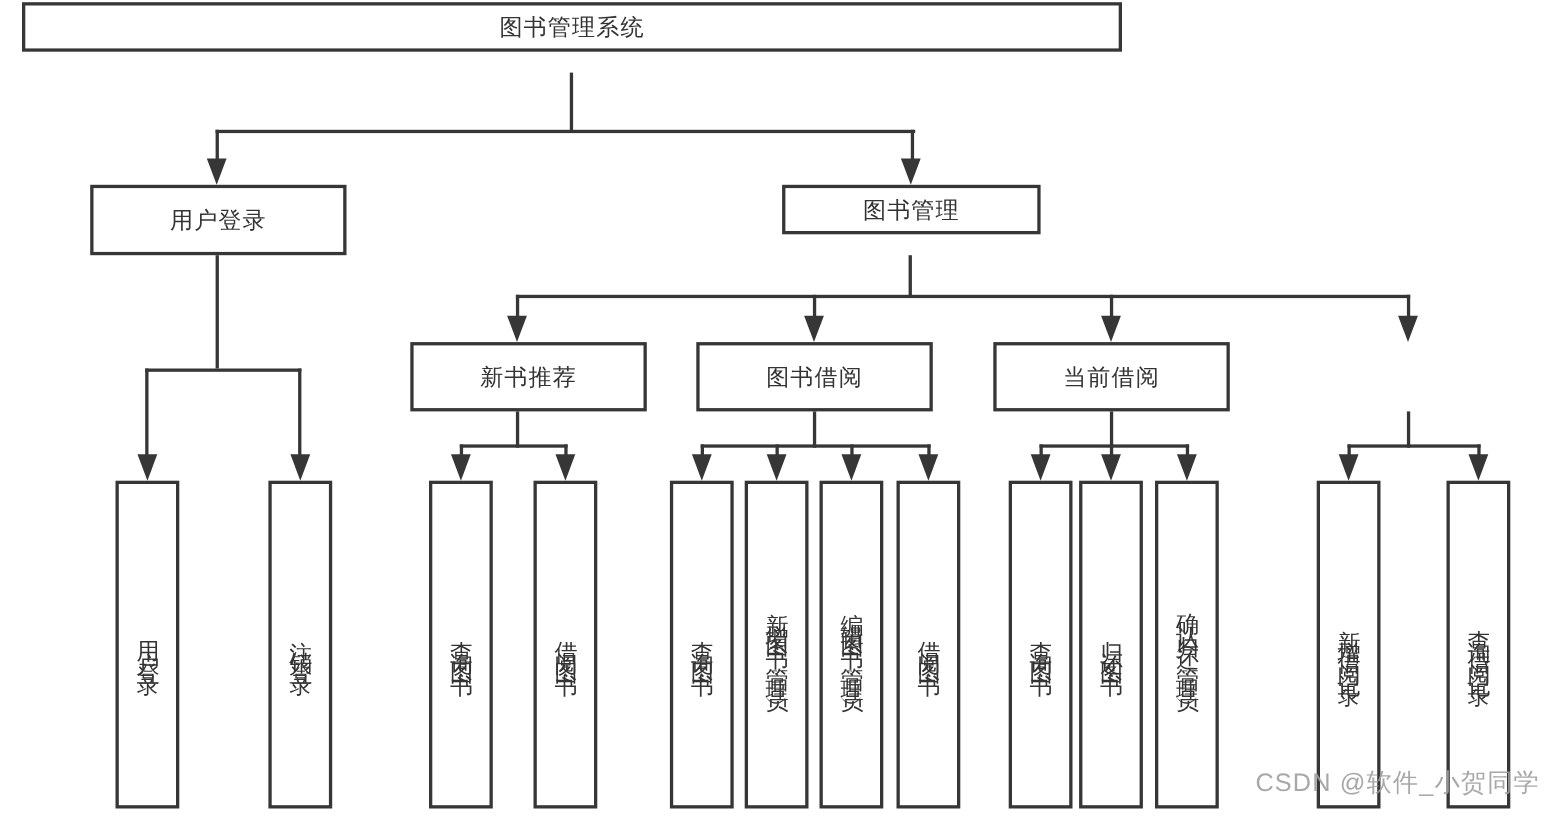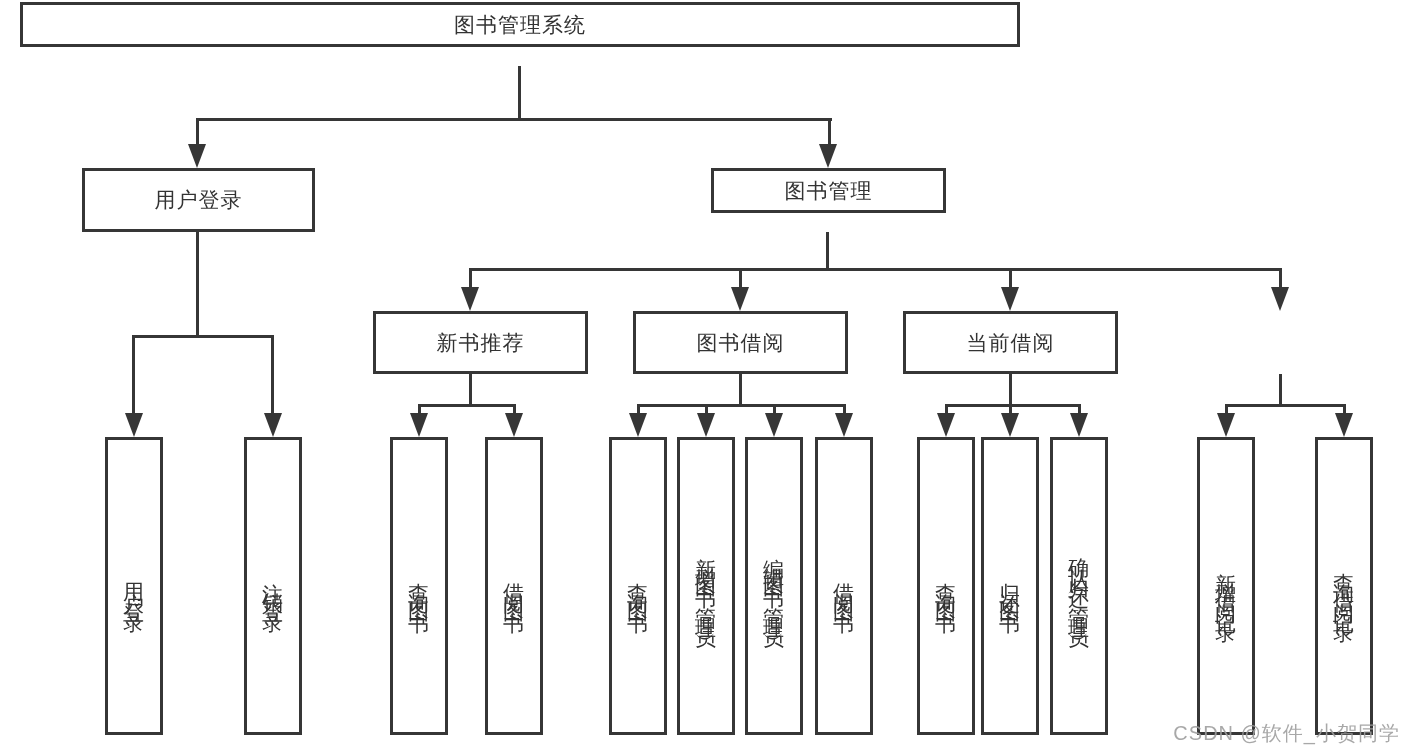--- a/index.html
+++ b/index.html
@@ -66,22 +66,22 @@
     width: 0;
     height: 0;
     border-left: 9px solid transparent;
     border-right: 9px solid transparent;
     border-top: 24px solid #363636;
   }
   
   .watermark {
     position: absolute;
     right: 5px;
-    bottom: 0;
-    font-size: 20px;
+    bottom: 20px;
+    font-size: 23px;
     color: rgba(158, 158, 158, 0.9);
     letter-spacing: 1px;
     z-index: 10;
     white-space: nowrap;
   }
 </style>
 </head>
 <body>
 
 <div class="canvas">

